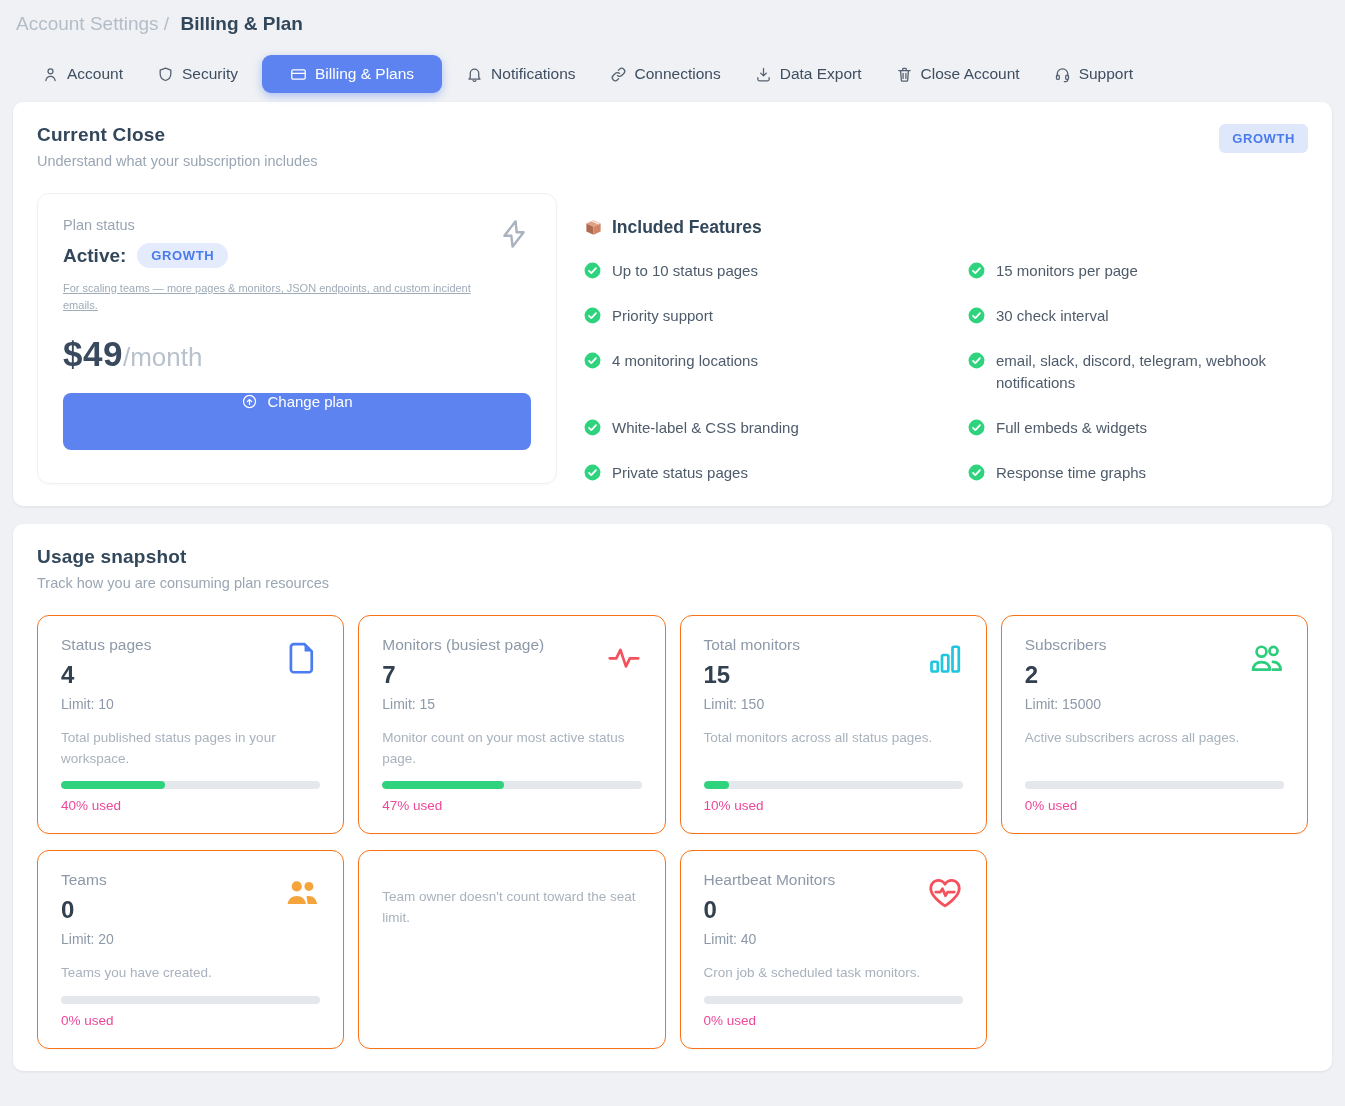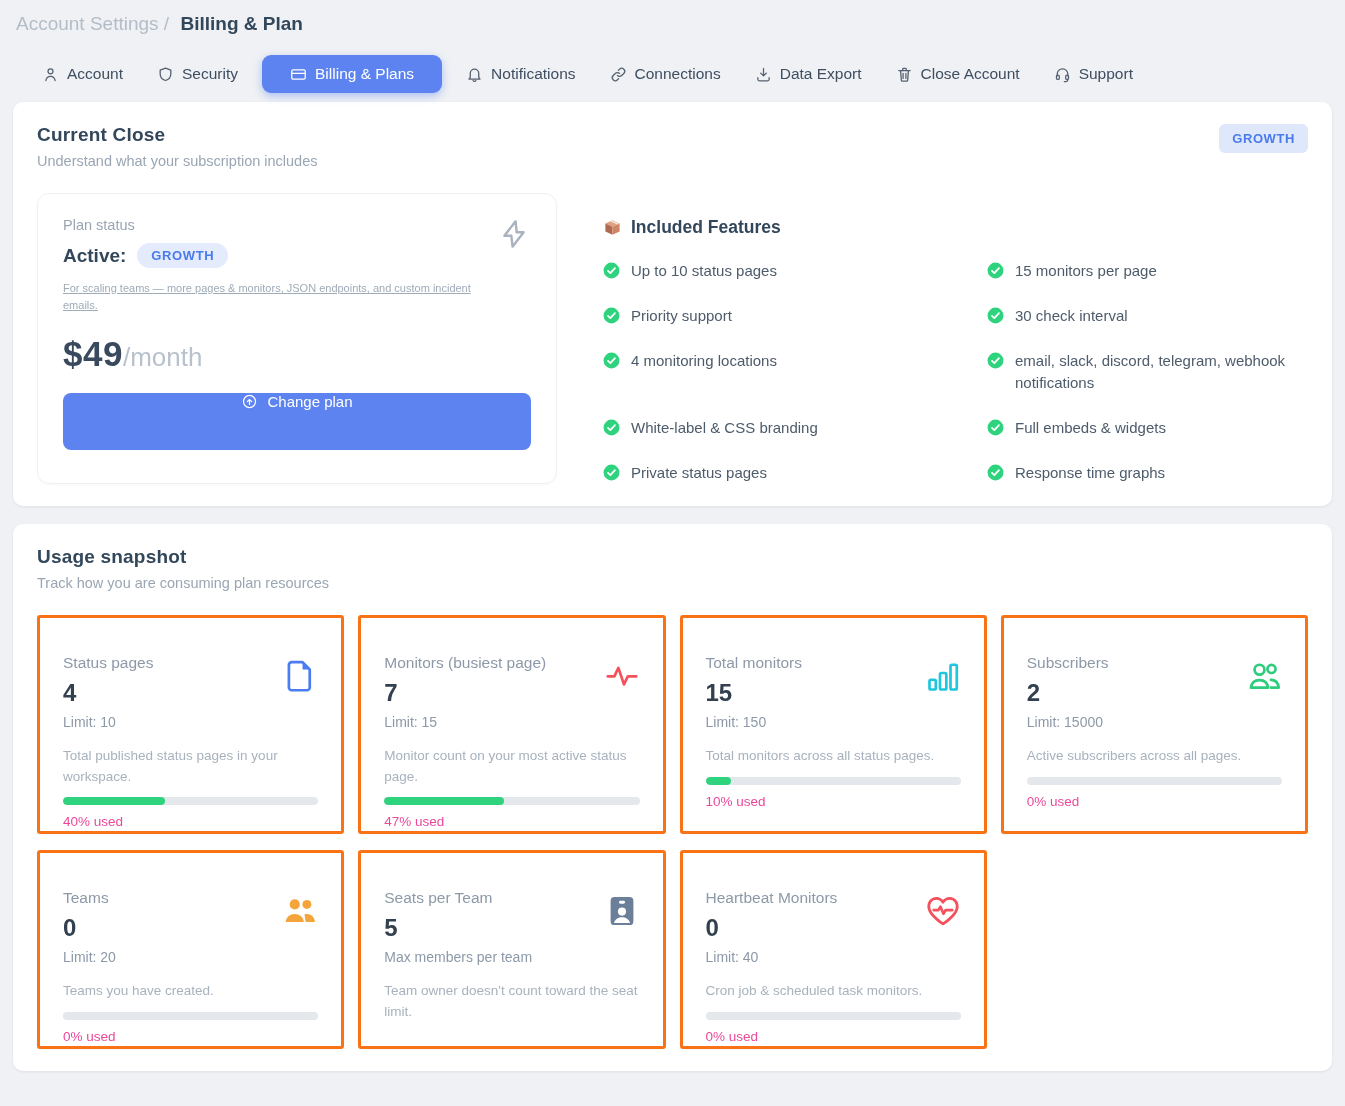--- a/index.html
+++ b/index.html
@@ -39,21 +39,21 @@
   .section-head { display:flex; justify-content:space-between; align-items:flex-start; }
   .section-title { font-size:19px; font-weight:700; color:#33475b; letter-spacing:.2px; }
   .section-sub { font-size:14.5px; color:#9aa6b4; margin-top:7px; }
   .growth-chip {
     background:var(--badge-bg); color:var(--badge-text);
     font-size:13px; font-weight:700; letter-spacing:.6px;
     padding:7px 13px; border-radius:6px;
   }
 
   
-  .plan-grid { display:grid; grid-template-columns:520px 1fr; gap:46px; margin-top:24px; }
+  .plan-grid { display:grid; grid-template-columns:520px 1fr; gap:27px; margin-top:24px; }
   .plan-card {
     position:relative; border:1px solid #edf0f4; border-radius:12px;
     padding:23px 25px; min-height:285px; box-shadow:0 1px 2px rgba(25,39,60,.03);
   }
   .plan-label { font-size:14.5px; color:#9aa6b4; }
   .plan-status-row { display:flex; align-items:center; gap:11px; margin-top:10px; }
   .plan-status { font-size:19px; font-weight:700; color:#33475b; }
   .plan-pill {
     background:#e4ebfc; color:var(--badge-text); font-size:13px; font-weight:600;
     letter-spacing:.6px; padding:5px 14px; border-radius:999px;
@@ -74,21 +74,21 @@
   .features { padding-top:24px; }
   .features-title { display:flex; align-items:center; gap:9px; font-size:17.5px; font-weight:700; color:#33475b; }
   .features-title .pkg { width:19px; height:19px; display:inline-block; }
   .features-grid { display:grid; grid-template-columns:360px 1fr; column-gap:24px; row-gap:23px; margin-top:22px; max-width:700px; }
   .feature { display:flex; align-items:flex-start; gap:11px; font-size:15px; color:#4d5b6b; line-height:1.47; }
   .f-check { width:17px; height:17px; flex:0 0 auto; margin-top:2px; display:inline-block; }
 
   
   .usage-tiles { display:grid; grid-template-columns:repeat(4,1fr); grid-template-rows:219px 199px; gap:16px 14px; margin-top:24px; }
   .tile {
-    border:3px solid #f97316; border-radius:3px; padding:36px 23px;
+    border:1px solid #f97316; border-radius:12px; padding:20px 23px;
     box-shadow:0 1px 2px rgba(25,39,60,.04);
     display:flex; flex-direction:column;
   }
   .tile-top { display:flex; justify-content:space-between; align-items:flex-start; }
   .tile-title { font-size:15.5px; color:#8d99a8; }
   .tile-value { font-size:24px; font-weight:700; color:#33404f; margin-top:7px; }
   .tile-limit { font-size:14px; color:#8d99a8; margin-top:7px; }
   .tile-icon { width:36px; height:36px; display:inline-block; flex:0 0 auto; margin-top:4px; }
   .tile-desc { font-size:13.5px; color:#a8b2bd; line-height:1.5; margin-top:16px; }
   .tile-progress { margin-top:auto; padding-top:10px; }
@@ -447,35 +447,20 @@
           </div>
           <div class="tile-desc">Teams you have created.</div>
           <div class="tile-progress">
             <div class="track">
               <div class="fill" style="width:0%"></div>
             </div>
             <div class="tile-pct">0% used</div>
           </div>
         </div>
         <div class="tile">
-          <div class="tile-top">
-            <div class="tile-info">
-              <div class="tile-title">Seats per Team</div>
-              <div class="tile-value">5</div>
-              <div class="tile-limit">Max members per team</div>
-            </div>
-            <span class="tile-icon" style="color:#6b7f99">
-              <svg viewBox="0 0 24 24">
-                <path fill="currentColor" d="M7 2.6h10a2.6 2.6 0 0 1 2.6 2.6v13.6A2.6 2.6 0 0 1 17 21.4H7a2.6 2.6 0 0 1-2.6-2.6V5.2A2.6 2.6 0 0 1 7 2.6z"></path>
-                <rect x="10" y="5.2" width="4" height="1.9" rx=".95" fill="#fff"></rect>
-                <circle cx="12" cy="12.4" r="2.7" fill="#fff"></circle>
-                <path d="M6.6 20c.7-2.5 3-3.8 5.4-3.8s4.7 1.3 5.4 3.8z" fill="#fff"></path>
-              </svg>
-            </span>
-          </div>
           <div class="tile-desc">Team owner doesn't count toward the seat limit.</div>
         </div>
         <div class="tile">
           <div class="tile-top">
             <div class="tile-info">
               <div class="tile-title">Heartbeat Monitors</div>
               <div class="tile-value">0</div>
               <div class="tile-limit">Limit: 40</div>
             </div>
             <span class="tile-icon" style="color:#f4515c">

